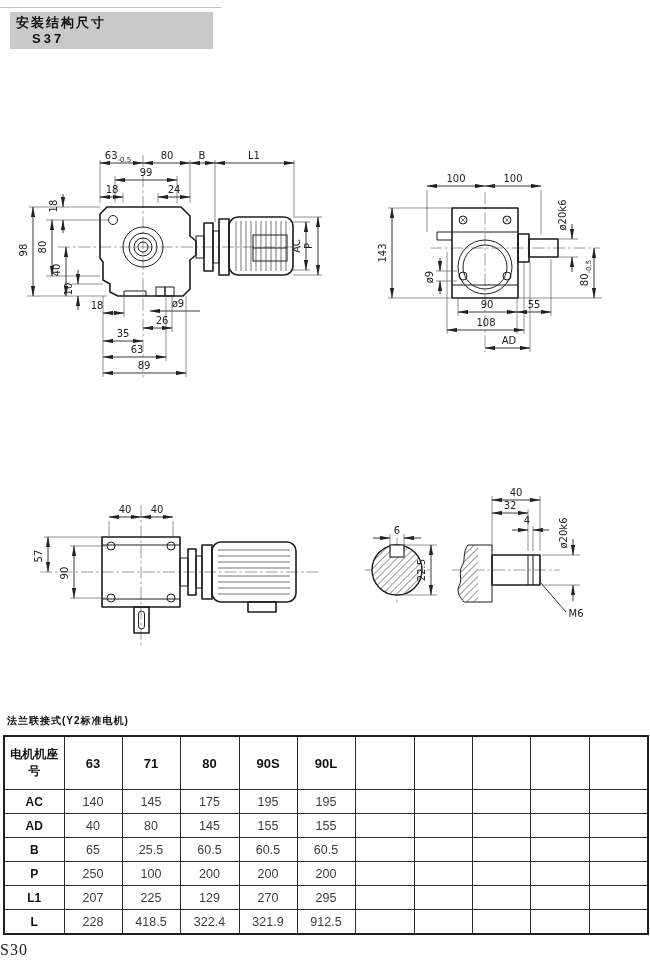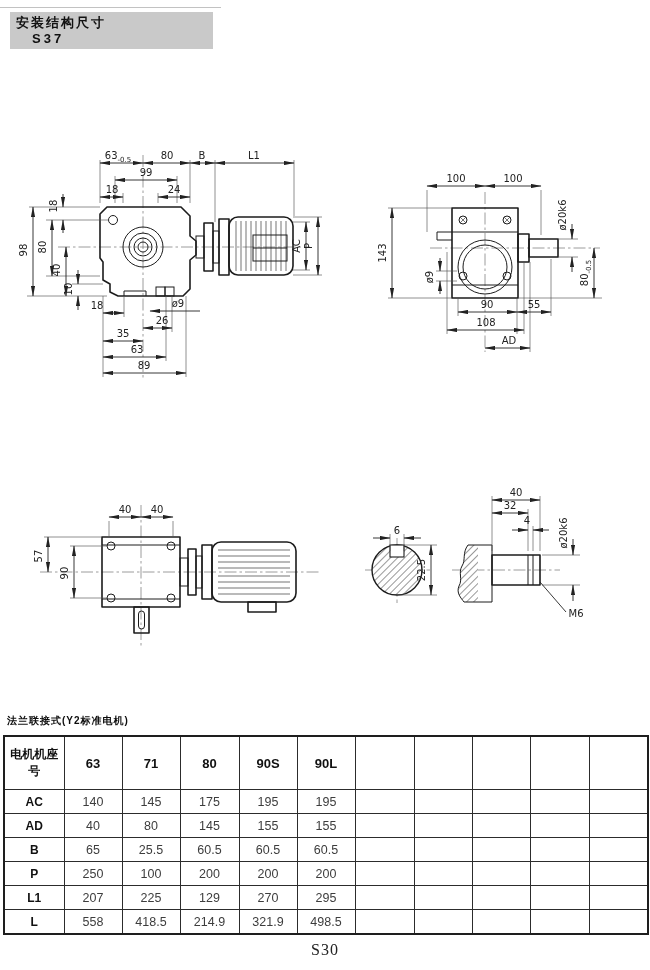--- a/index.html
+++ b/index.html
@@ -23,21 +23,21 @@
   .arr{fill:#222;}
 
   .table-block{position:absolute;left:3px;top:714px;width:644px;}
   .table-title{font-size:10px;font-weight:bold;color:#0c0c0c;margin:0 0 7px 4px;letter-spacing:1px;}
   table.dim-table{border-collapse:collapse;table-layout:fixed;width:644px;border:2.2px solid #1e1e1e;padding-left:9px;}
   table.dim-table th,table.dim-table td{border:1.4px solid #2c2c2c;text-align:center;padding:0;overflow:hidden;}
   table.dim-table th{height:52px;font-size:13px;font-weight:bold;color:#111;}
   table.dim-table th.rowhead{font-size:12px;}
   table.dim-table td{height:23px;font-size:12.5px;color:#3d3d3d;}
   table.dim-table td.rowlabel{font-weight:bold;color:#111;font-size:12px;}
-  .page-num{position:absolute;left:0;top:941px;width:650px;text-align:center;
+  .page-num{position:absolute;left:0;top:941px;width:650px;text-align:left;
             font-family:"Liberation Serif",serif;font-size:16px;color:#222;letter-spacing:1px;}
 </style>
 </head>
 <body>
 
 <div class="sheet">
   <div class="top-rule"></div>
 
   <div class="header-box">
     <span class="h-line1">安装结构尺寸</span>
@@ -428,25 +428,25 @@
           <td>270</td>
           <td>295</td>
           <td></td>
             <td></td>
           <td></td>
             <td></td>
           <td></td>
         </tr>
         <tr>
           <td class="rowlabel">L</td>
-          <td>558</td>
+          <td>228</td>
           <td>418.5</td>
-          <td>214.9</td>
+          <td>322.4</td>
           <td>321.9</td>
-          <td>498.5</td>
+          <td>912.5</td>
           <td></td>
             <td></td>
           <td></td>
             <td></td>
           <td></td>
         </tr>
       </tbody>
     </table>
   </div>
 

